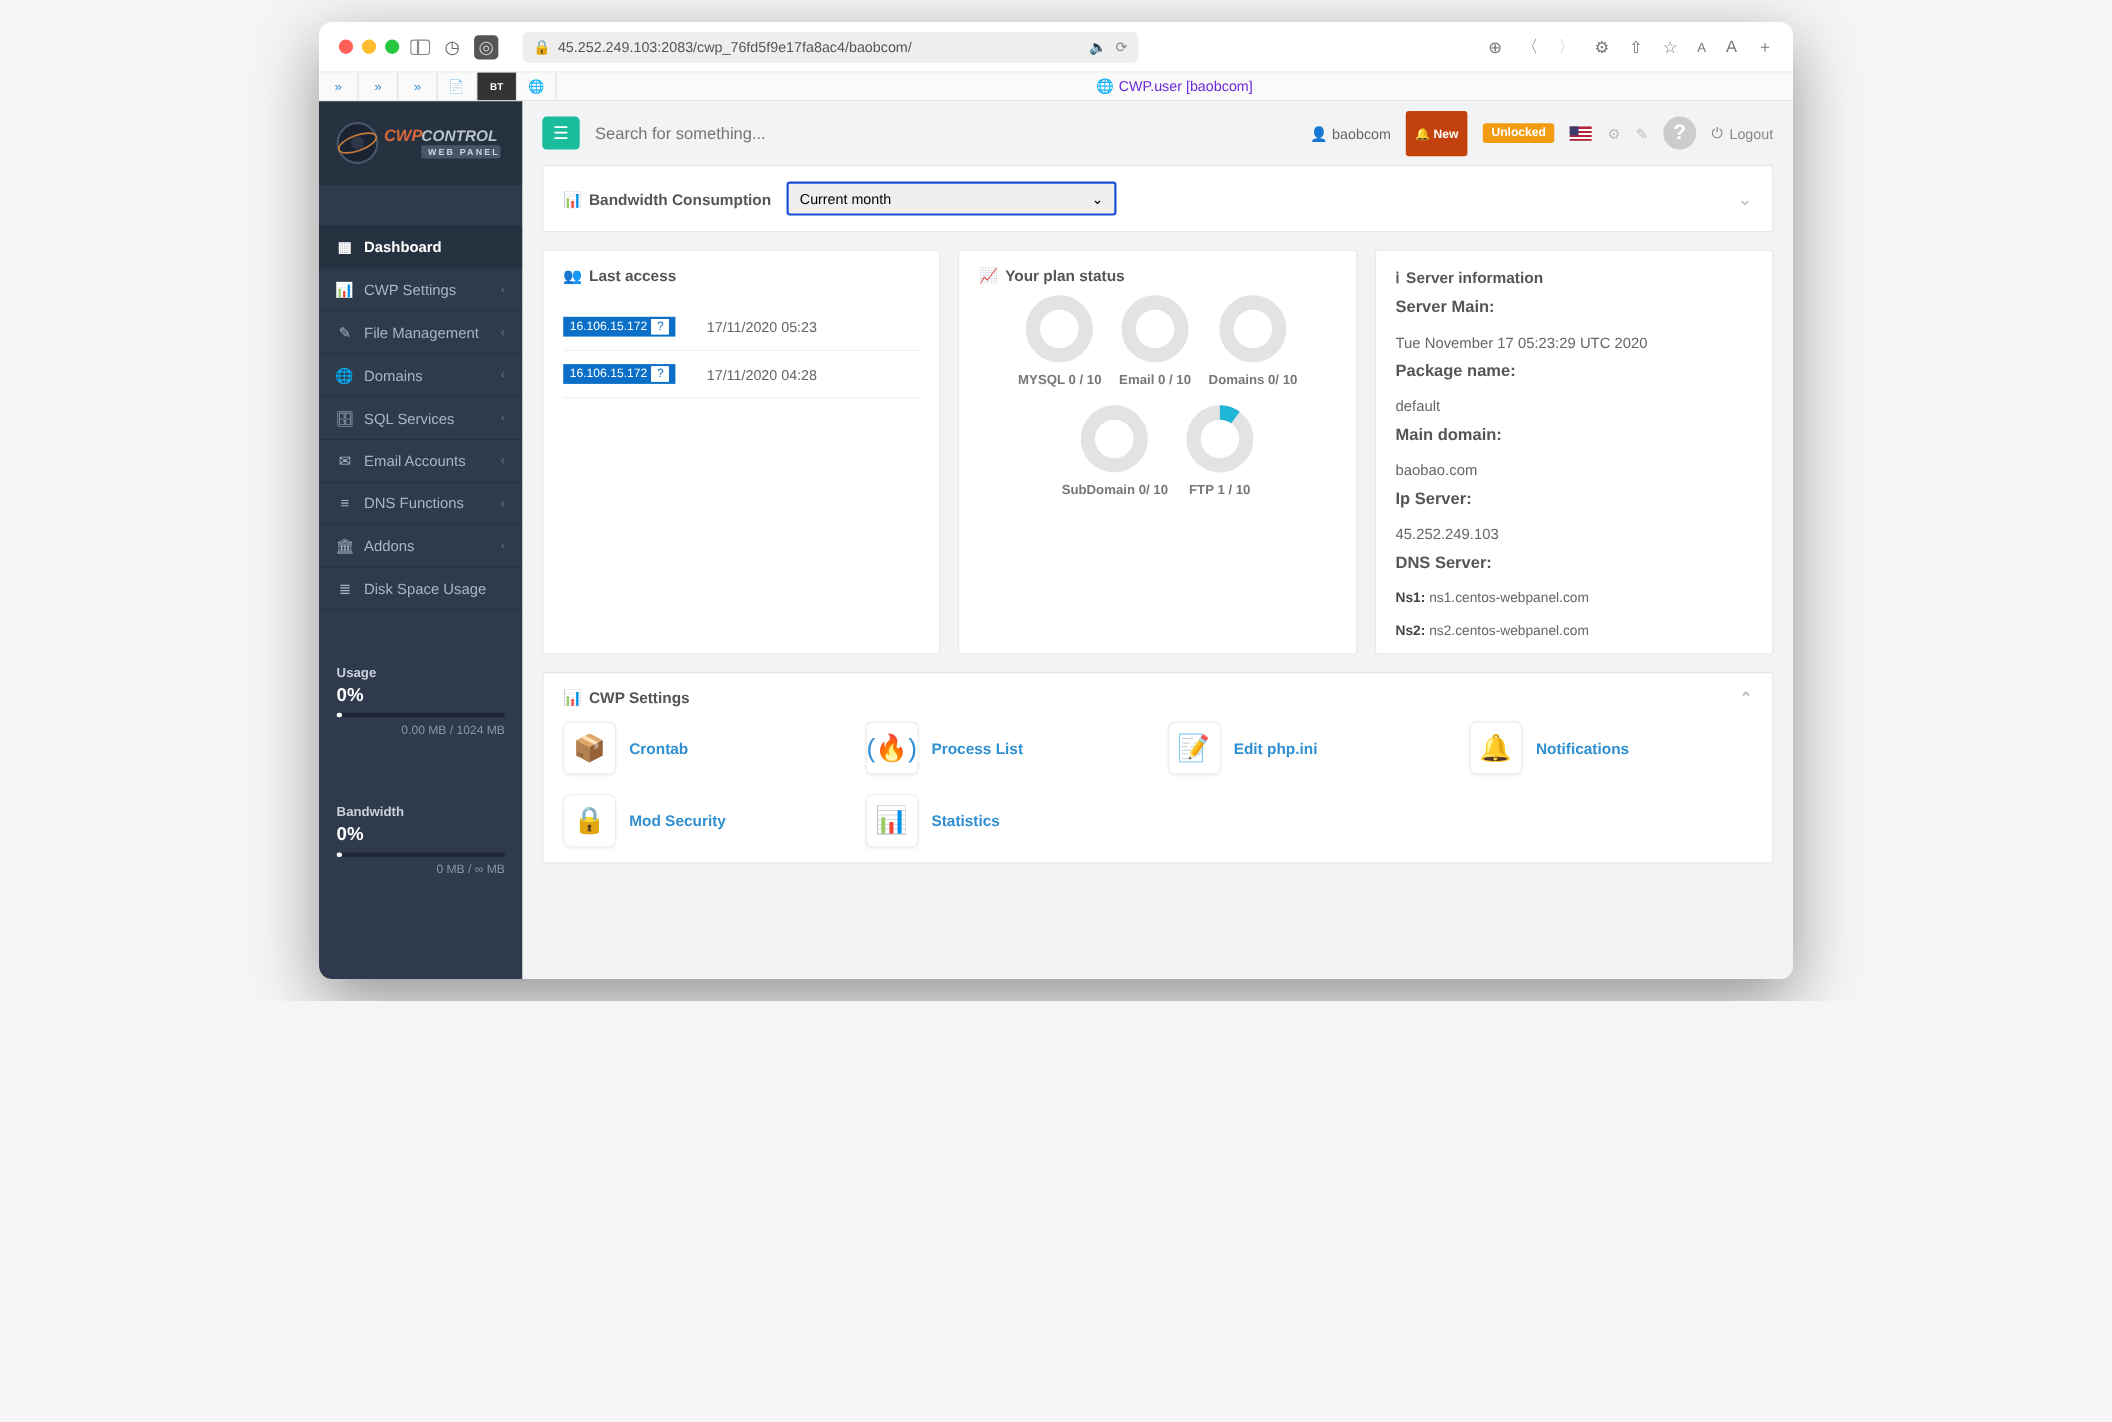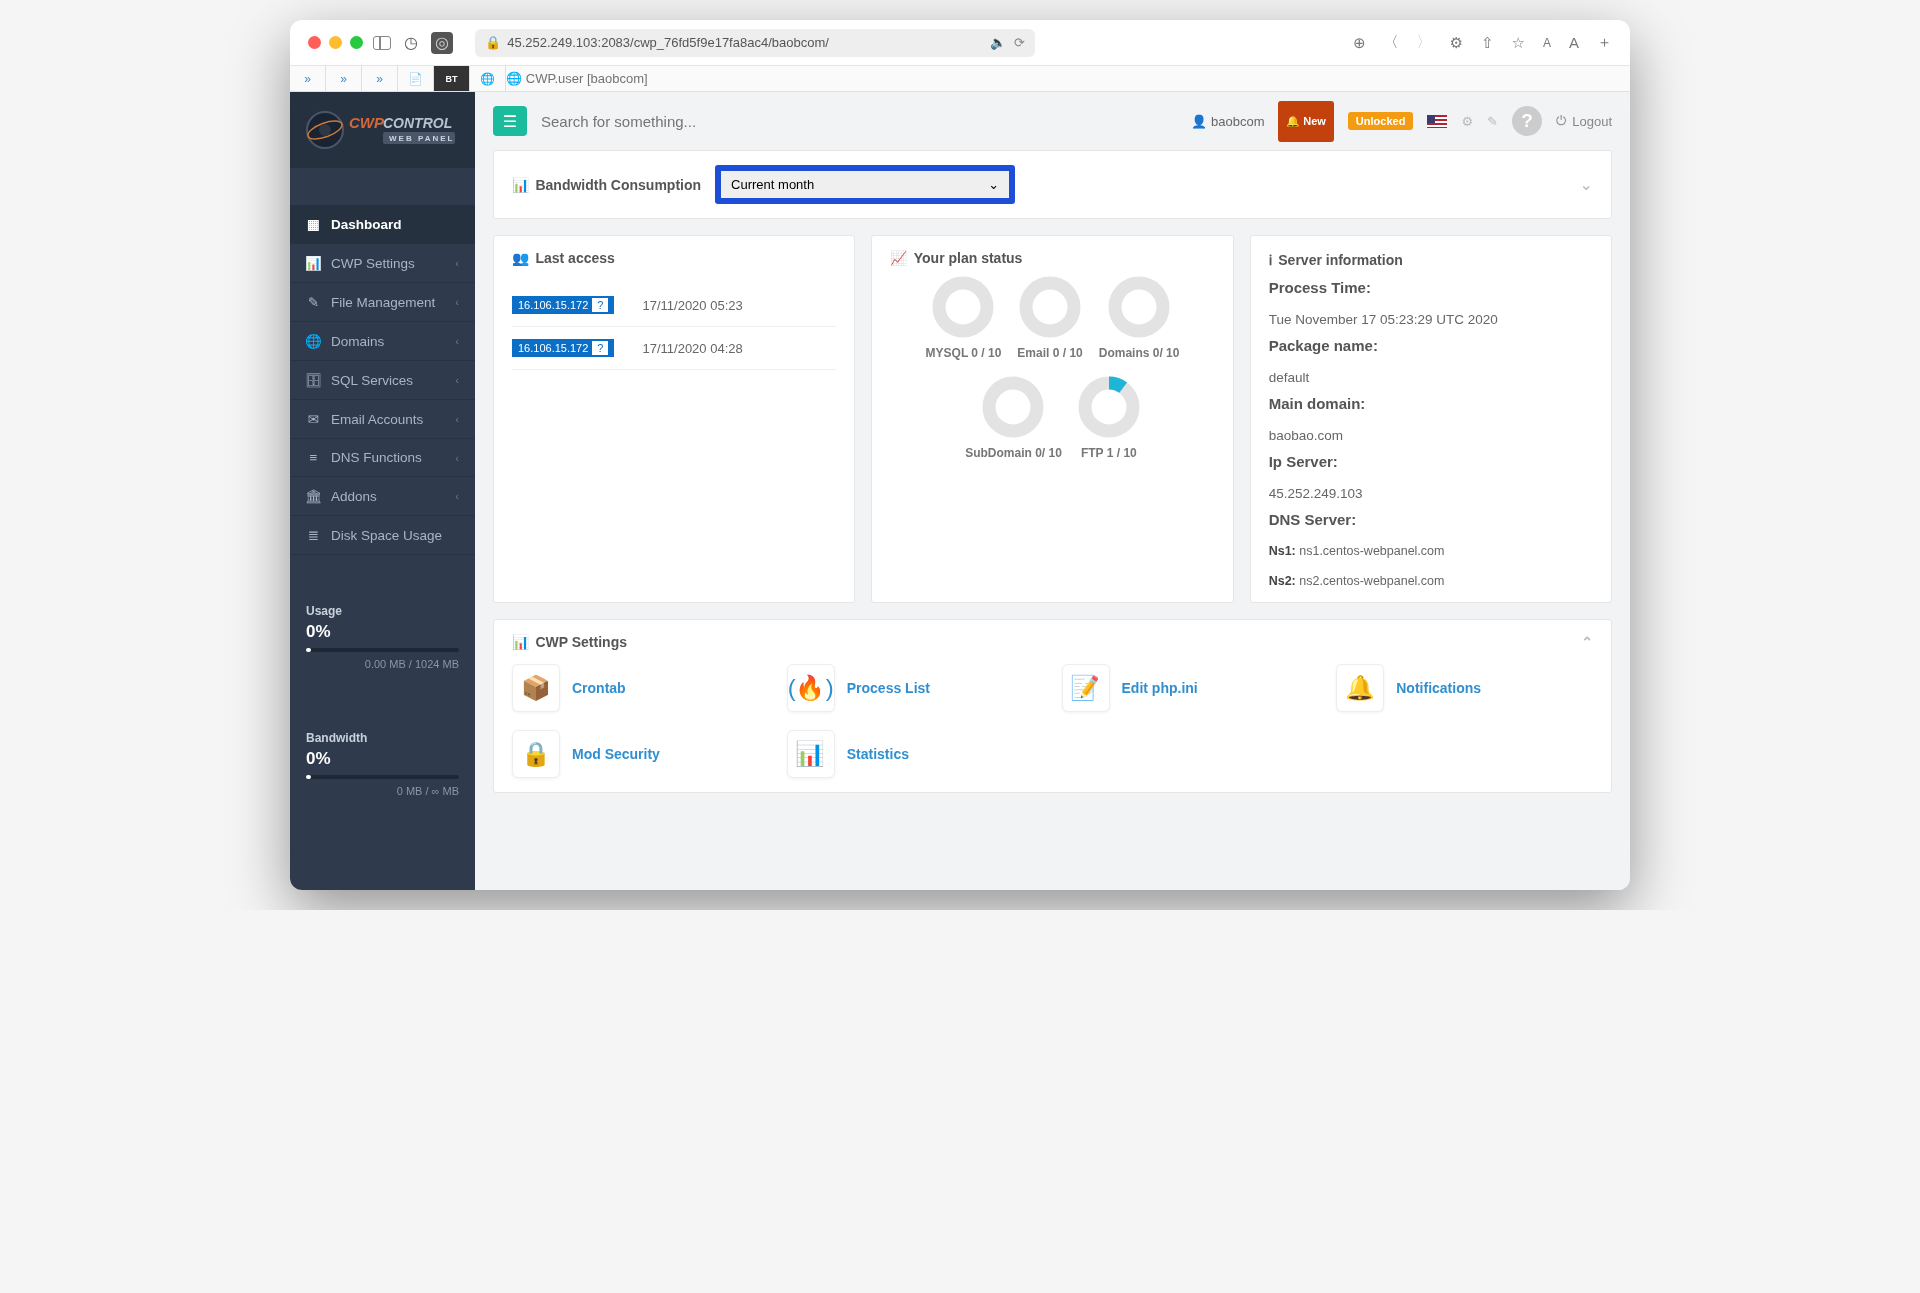--- a/index.html
+++ b/index.html
@@ -12,21 +12,21 @@
 .titlebar .tbicon { width: 20px; height: 20px; color: #666; display: flex; align-items: center; justify-content: center; }
 .tbicon.box { border: 1.5px solid #888; border-radius: 3px; width: 18px; height: 14px; position: relative; }
 .tbicon.box::before { content:''; position:absolute; left:5px; top:0; bottom:0; width:1.5px; background:#888; }
 .addrbar { flex: 1; max-width: 560px; height: 28px; background: #eee; border-radius: 6px; display: flex; align-items: center; padding: 0 10px; color: #555; font-size: 13px; margin: 0 12px; }
 .titlebar-right { display: flex; gap: 18px; align-items: center; margin-left: auto; color: #777; font-size: 15px; }
 .titlebar-right span { cursor: pointer; }
 .tabbar { height: 26px; background: #fafafa; border-bottom: 1px solid #e0e0e0; display: flex; align-items: center; }
 .browser-tabs { display: flex; height: 100%; }
 .btab { width: 36px; height: 100%; border-right: 1px solid #e0e0e0; display: flex; align-items: center; justify-content: center; font-size: 12px; color: #2f8fd0; }
 .btab.dark { background: #333; color: #fff; font-size: 9px; font-weight: bold; }
-.tabbar-title { flex: 1; text-align: left; font-size: 13px; color: #737373; }
+.tabbar-title { flex: 1; text-align: center; font-size: 13px; color: #6d28d9; }
 .app { flex: 1; display: flex; overflow: hidden; }
 .sidebar { width: 185px; background: #2f3b4c; color: #a9b4c4; display: flex; flex-direction: column; overflow-y: auto; gap: 37px; }
 .logo { height: 76px; background: #263140; display: flex; align-items: center; justify-content: center; }
 .menu { list-style: none; }
 .menu li { padding: 11px 16px; font-size: 13.5px; display: flex; align-items: center; gap: 10px; cursor: pointer; border-bottom: 1px solid #273242; }
 .menu li.active { background: #263140; color: #fff; font-weight: 600; }
 .menu li .chev { margin-left: auto; font-size: 11px; color: #6c7989; }
 .usage-section { padding: 12px 16px; font-size: 12px; }
 .usage-section .lbl { color: #c9d1dc; font-weight: 600; margin-bottom: 4px; }
 .usage-section .pct { color: #fff; font-size: 17px; font-weight: 600; }
@@ -41,21 +41,21 @@
 .badge-new { background: #c2410c; color: #fff; padding: 14px 8px; border-radius: 3px; font-size: 11px; font-weight: 600; }
 .badge-unlocked { background: #f39c12; color: #fff; padding: 3px 8px; border-radius: 3px; font-size: 11px; font-weight: 600; }
 .flag { width: 20px; height: 13px; background: linear-gradient(#b22234 0 15%, #fff 15% 30%, #b22234 30% 45%, #fff 45% 60%, #b22234 60% 75%, #fff 75% 90%, #b22234 90%); position: relative; }
 .flag::before { content:''; position:absolute; left:0; top:0; width:8px; height:8px; background:#3c3b6e; }
 .help-icon { width: 30px; height: 30px; border-radius: 50%; background: #ccc; color: #fff; display: flex; align-items: center; justify-content: center; font-size: 19px; font-weight: bold; }
 .logout { display: flex; align-items: center; gap: 6px; color: #888; }
 .content { padding: 0 18px 18px; }
 .panel { background: #fff; border: 1px solid #e6e6e6; border-radius: 3px; padding: 14px 18px; margin-bottom: 16px; }
 .panel-title { font-size: 14px; font-weight: 600; color: #555; display: flex; align-items: center; gap: 6px; }
 .bw-panel { display: flex; align-items: center; gap: 14px; }
-.select { background: #efefef; border: 6px solid #1d4ed8; padding: 6px 10px; font-size: 13px; border-radius: 3px; min-width: 300px; display: flex; justify-content: space-between; align-items: flex-start; }
+.select { background: #efefef; border: 2px solid #1d4ed8; padding: 6px 10px; font-size: 13px; border-radius: 3px; min-width: 300px; display: flex; justify-content: space-between; align-items: flex-start; }
 .bw-panel .chev-collapse { margin-left: auto; color: #bbb; }
 .row3 { display: flex; gap: 16px; margin-bottom: 16px; }
 .row3 .panel { flex: 1; margin-bottom: 0; }
 .access-item { display: flex; align-items: center; gap: 14px; padding: 12px 0; border-bottom: 1px solid #f0f0f0; font-size: 13px; color: #666; }
 .ip-badge { background: #0b6fc7; color: #fff; padding: 2px 6px; font-size: 11px; display: inline-flex; align-items: center; gap: 4px; }
 .ip-badge .q { background: #fff; color: #0b6fc7; padding: 0 4px; border: 1px solid #fff; }
 .donuts { display: flex; flex-wrap: wrap; gap: 16px; justify-content: center; padding-top: 10px; }
 .donut-item { text-align: center; font-size: 12px; color: #777; font-weight: 600; }
 .donut { width: 62px; height: 62px; margin: 0 auto 8px; }
 .server-info dl { font-size: 13.5px; }
@@ -280,21 +280,21 @@
                 </div>
               </div>
           </div>
 
           <div class="panel server-info">
             <div class="panel-title">
                 <span>ℹ</span>
                 <span>Server information</span>
               </div>
             <dl>
-              <dt>Process Time:</dt>
+              <dt>Server Main:</dt>
                 <dd>Tue November 17 05:23:29 UTC 2020</dd>
               <dt>Package name:</dt>
                 <dd>default</dd>
               <dt>Main domain:</dt>
                 <dd>baobao.com</dd>
               <dt>Ip Server:</dt>
                 <dd>45.252.249.103</dd>
               <dt>DNS Server:</dt>
               <dd class="ns"><b>Ns1:</b> <span>ns1.centos-webpanel.com</span></dd>
               <dd class="ns"><b>Ns2:</b> <span>ns2.centos-webpanel.com</span></dd>

